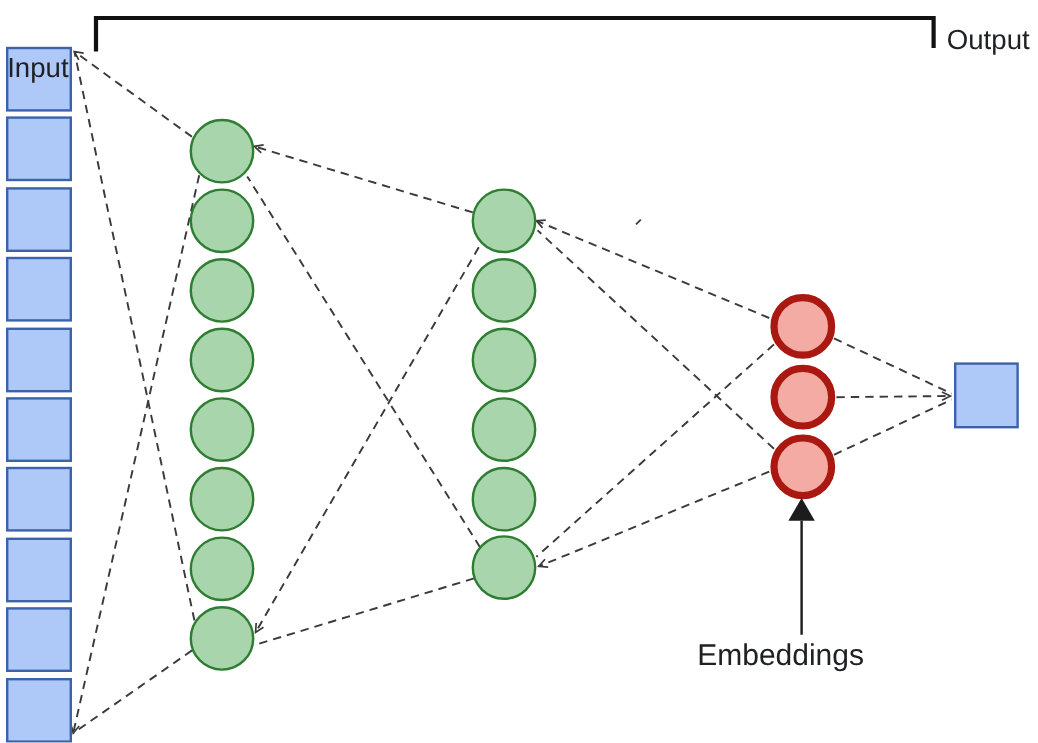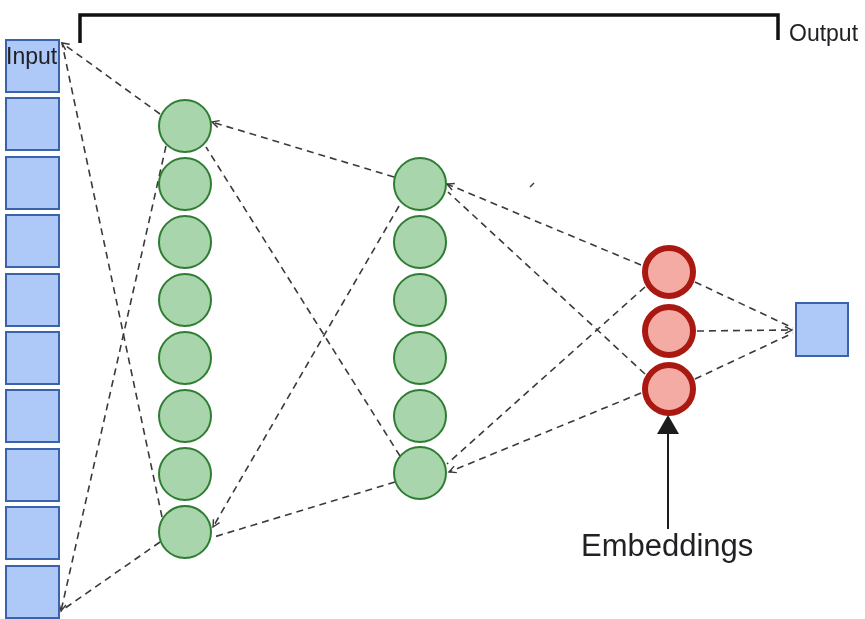--- a/index.html
+++ b/index.html
@@ -24,21 +24,21 @@
     top: 1px;
     transform: translateX(-50%);
     background: #ffffff;
     padding: 0 4px;
   }
   .label-input  { left: 6px;   top: 2px; margin-top: 41px; }
   .label-output { left: 789px; top: 20px; }
   .label-embeddings {
     left: 581px;
     top: 528px;
-    font-size: 31px;
+    font-size: 25px;
     line-height: 36px;
   }
 </style>
 </head>
 <body>
 
 <div class="canvas">
   <svg id="diagram-svg" width="865" height="619" viewBox="0 0 865 619">
       <defs>
         <marker id="arrowV" markerUnits="userSpaceOnUse" markerWidth="12" markerHeight="12" refX="8" refY="4.5" orient="auto">

